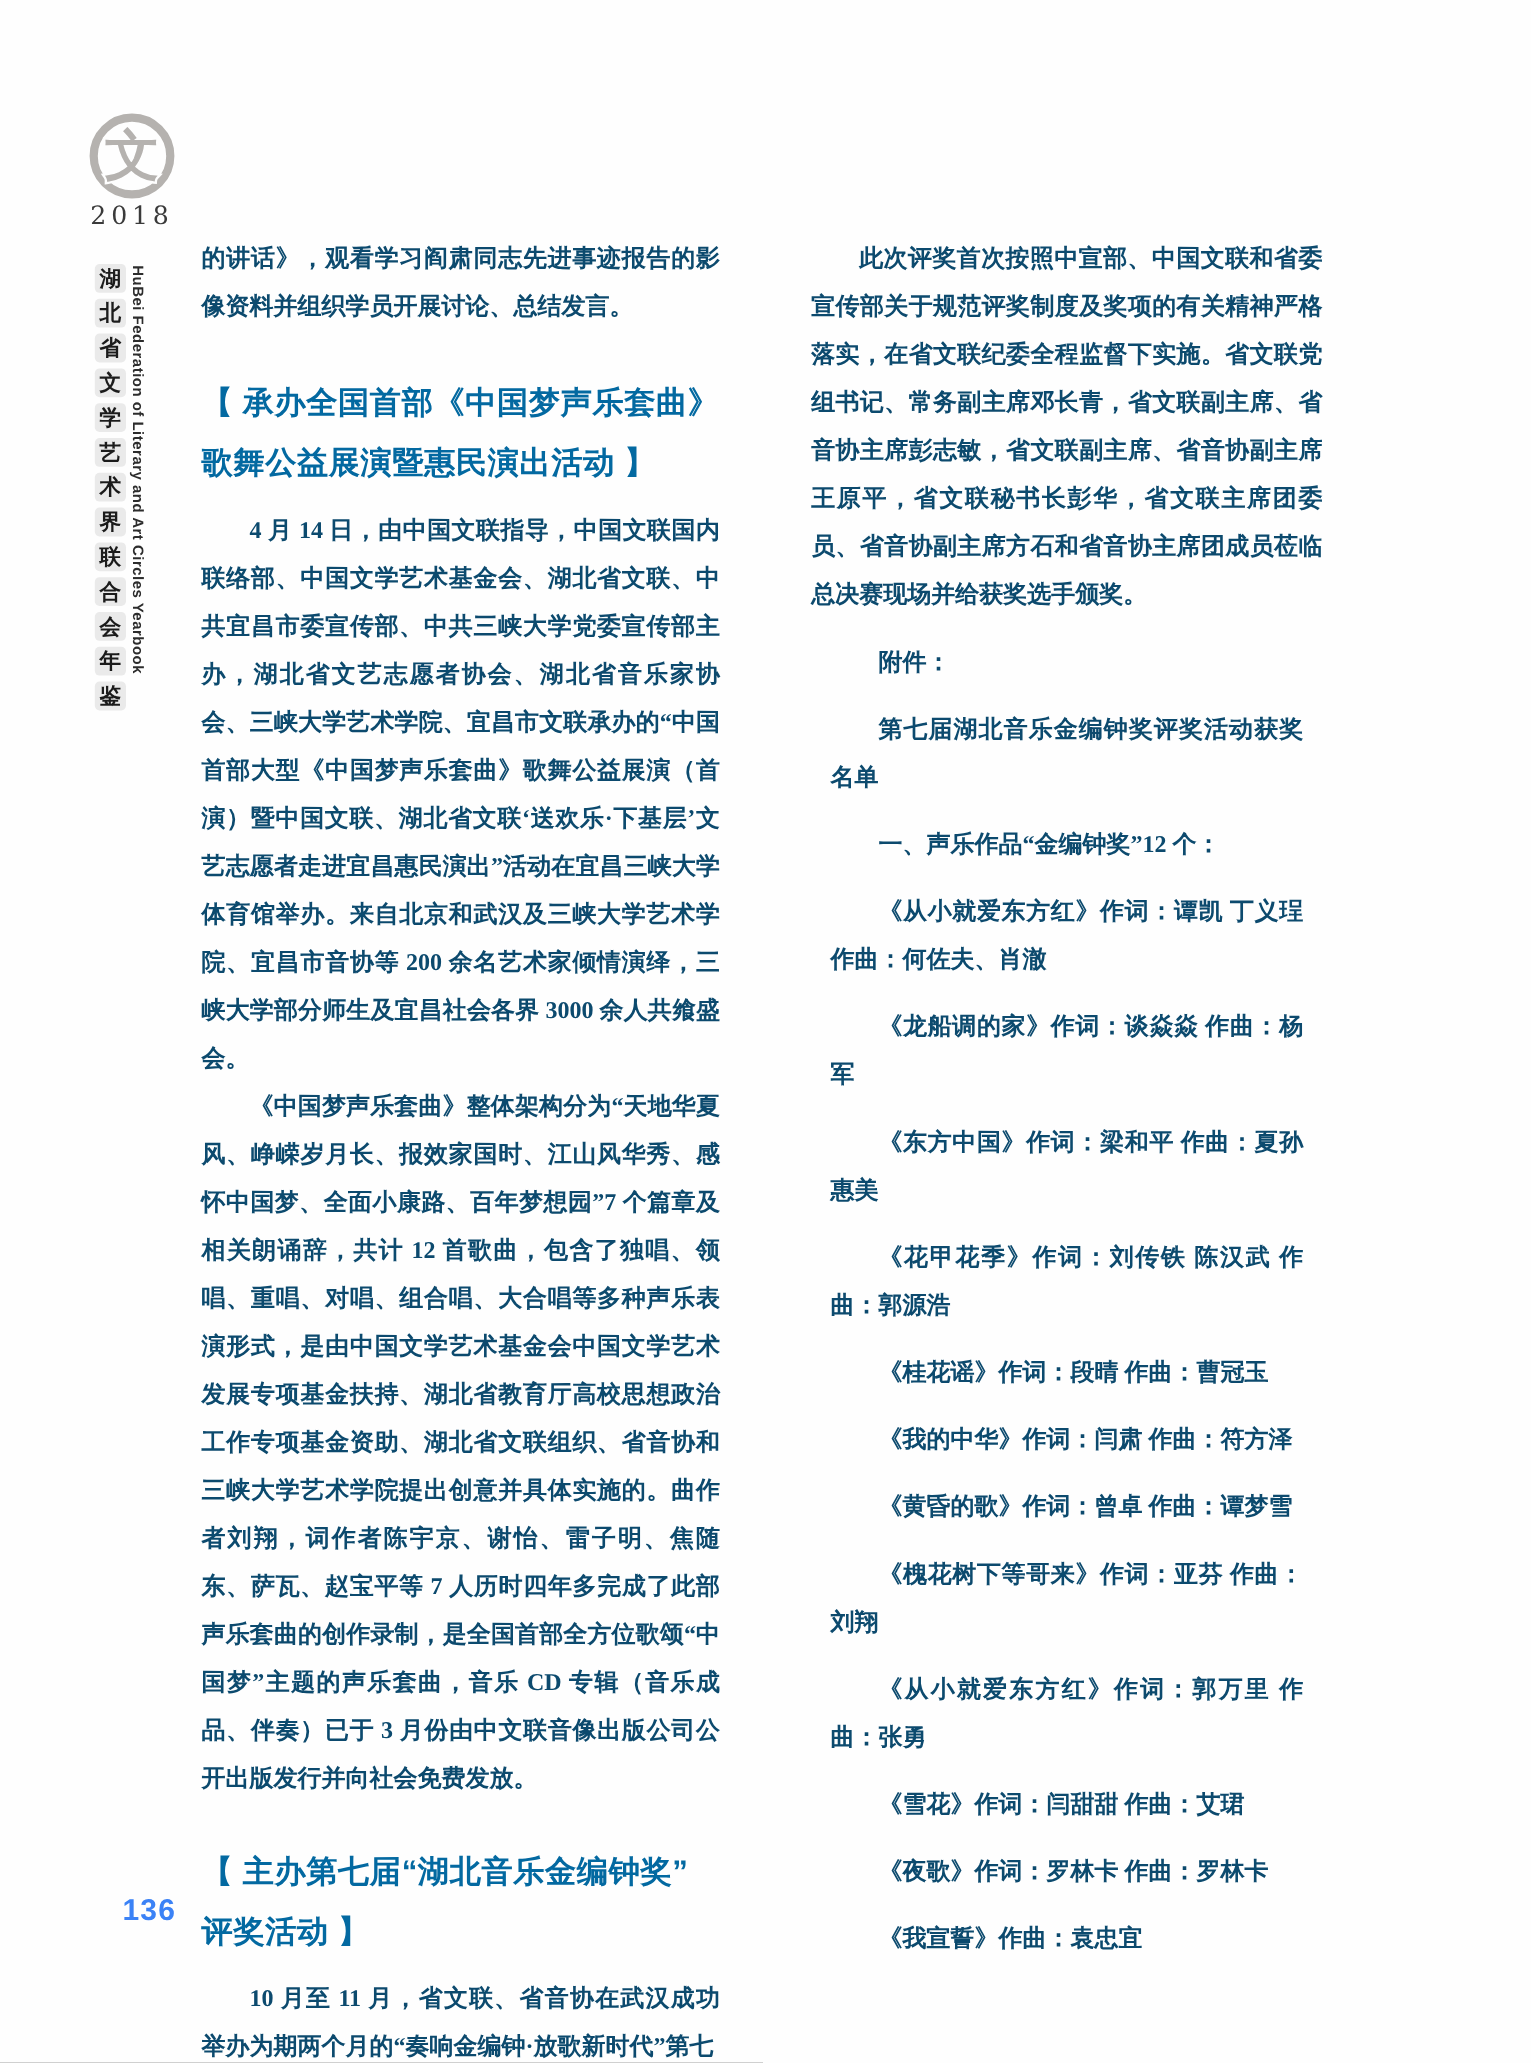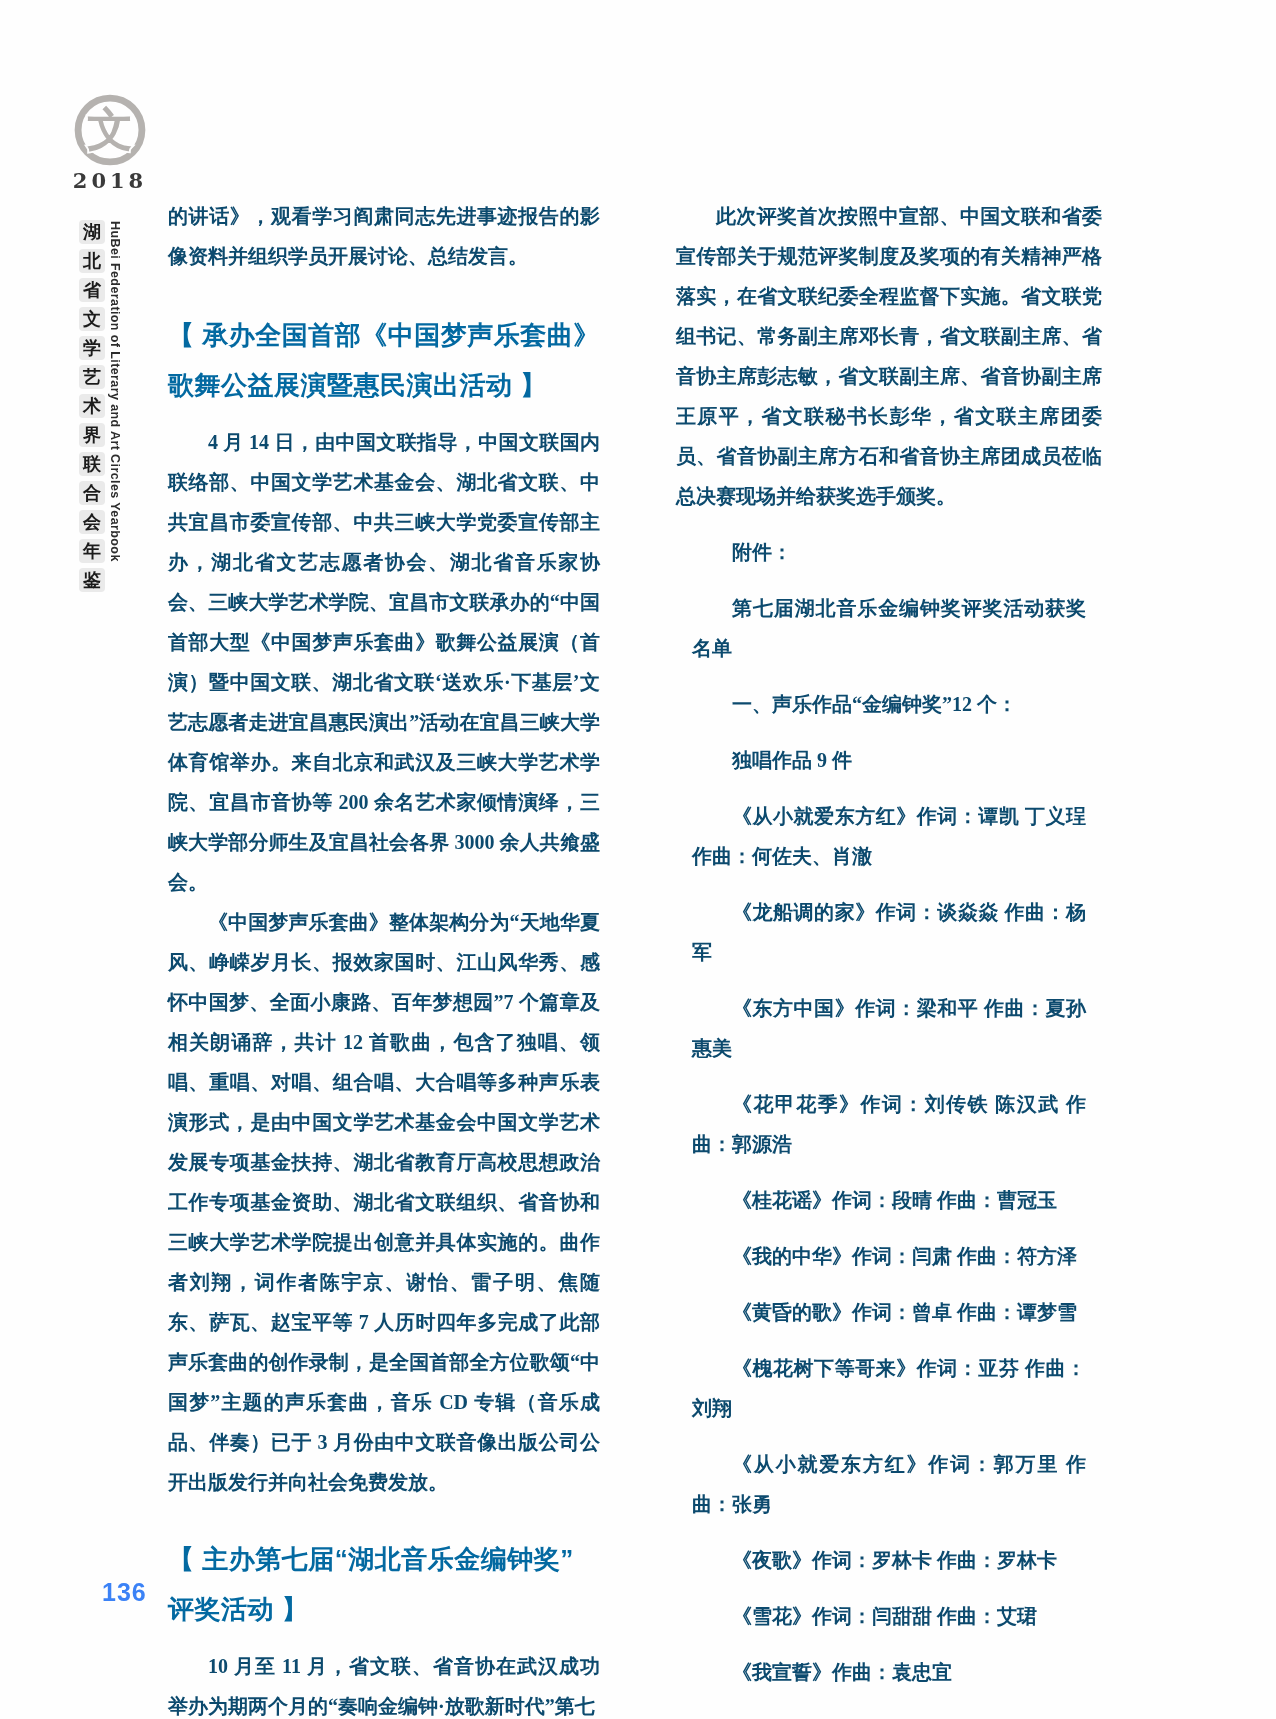--- a/index.html
+++ b/index.html
@@ -12,21 +12,21 @@
     color:#231c16;
     font-family:"Liberation Serif","DejaVu Serif",serif;
     overflow:hidden;
   }
 
   
   .logo { position:absolute; left:72px; top:90px; width:76px; height:80px; }
   .logo-year {
     position:absolute; left:70px; top:168px; width:80px;
     font-family:"DejaVu Serif","Liberation Serif",serif;
-    font-size:21px; font-weight:bold; letter-spacing:4px; color:#3a3a3a;
+    font-size:21px; font-weight:normal; letter-spacing:4px; color:#3a3a3a;
     text-align:center;
   }
 
   
   .sidebar-cn { position:absolute; left:79px; top:220px; width:26px; }
   .sidebar-cn .ch {
     display:block; width:26px; height:24px; margin-bottom:5px;
     background:#eaeaea; border-radius:4px;
     font-family:"Liberation Sans","DejaVu Sans",sans-serif;
     font-weight:bold; font-size:18px; line-height:24px; text-align:center;
@@ -105,30 +105,29 @@
     <p>《中国梦声乐套曲》整体架构分为“天地华夏风、峥嵘岁月长、报效家国时、江山风华秀、感怀中国梦、全面小康路、百年梦想园”7 个篇章及相关朗诵辞，共计 12 首歌曲，包含了独唱、领唱、重唱、对唱、组合唱、大合唱等多种声乐表演形式，是由中国文学艺术基金会中国文学艺术发展专项基金扶持、湖北省教育厅高校思想政治工作专项基金资助、湖北省文联组织、省音协和三峡大学艺术学院提出创意并具体实施的。曲作者刘翔，词作者陈宇京、谢怡、雷子明、焦随东、萨瓦、赵宝平等 7 人历时四年多完成了此部声乐套曲的创作录制，是全国首部全方位歌颂“中国梦”主题的声乐套曲，音乐 CD 专辑（音乐成品、伴奏）已于 3 月份由中文联音像出版公司公开出版发行并向社会免费发放。</p>
     <h2>【 主办第七届“湖北音乐金编钟奖”评奖活动 】</h2>
     <p>10 月至 11 月，省文联、省音协在武汉成功举办为期两个月的“奏响金编钟·放歌新时代”第七</p>
   </section>
 
   <section class="col col-right">
     <p>此次评奖首次按照中宣部、中国文联和省委宣传部关于规范评奖制度及奖项的有关精神严格落实，在省文联纪委全程监督下实施。省文联党组书记、常务副主席邓长青，省文联副主席、省音协主席彭志敏，省文联副主席、省音协副主席王原平，省文联秘书长彭华，省文联主席团委员、省音协副主席方石和省音协主席团成员莅临总决赛现场并给获奖选手颁奖。</p>
     <p class="att-line">附件：</p>
     <p class="att-line">第七届湖北音乐金编钟奖评奖活动获奖名单</p>
     <p class="att-line">一、声乐作品“金编钟奖”12 个：</p>
-    <p class="att-line">独唱作品 9 件</p>
     <p class="att-line">《从小就爱东方红》作词：谭凯 丁义珵 作曲：何佐夫、肖澈</p>
     <p class="att-line">《龙船调的家》作词：谈焱焱 作曲：杨军</p>
     <p class="att-line">《东方中国》作词：梁和平 作曲：夏孙惠美</p>
     <p class="att-line">《花甲花季》作词：刘传铁 陈汉武 作曲：郭源浩</p>
     <p class="att-line">《桂花谣》作词：段晴 作曲：曹冠玉</p>
     <p class="att-line">《我的中华》作词：闫肃 作曲：符方泽</p>
     <p class="att-line">《黄昏的歌》作词：曾卓 作曲：谭梦雪</p>
     <p class="att-line">《槐花树下等哥来》作词：亚芬 作曲：刘翔</p>
     <p class="att-line">《从小就爱东方红》作词：郭万里 作曲：张勇</p>
+    <p class="att-line">《雪花》作词：闫甜甜 作曲：艾珺</p>
     <p class="att-line">《夜歌》作词：罗林卡 作曲：罗林卡</p>
-    <p class="att-line">《雪花》作词：闫甜甜 作曲：艾珺</p>
     <p class="att-line">《我宣誓》作曲：袁忠宜</p>
   </section>
 
   <div class="page-num">136</div>
 
 </div>
 
 </body></html>

